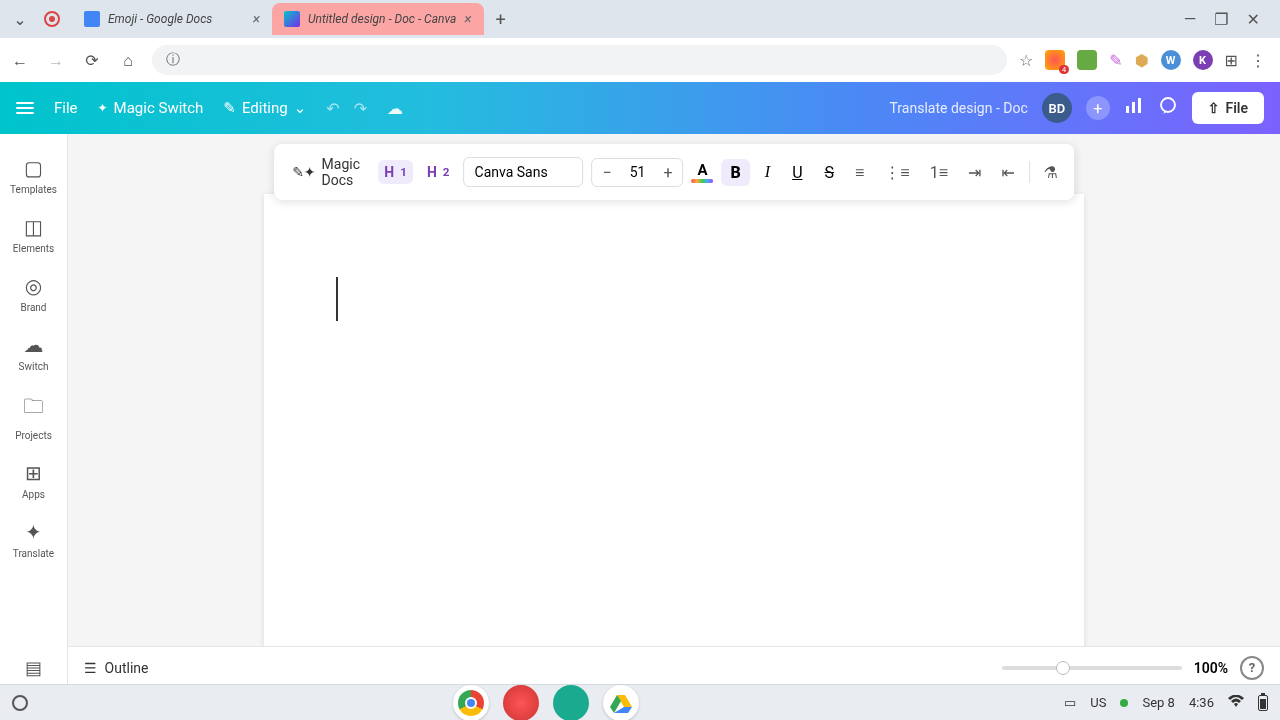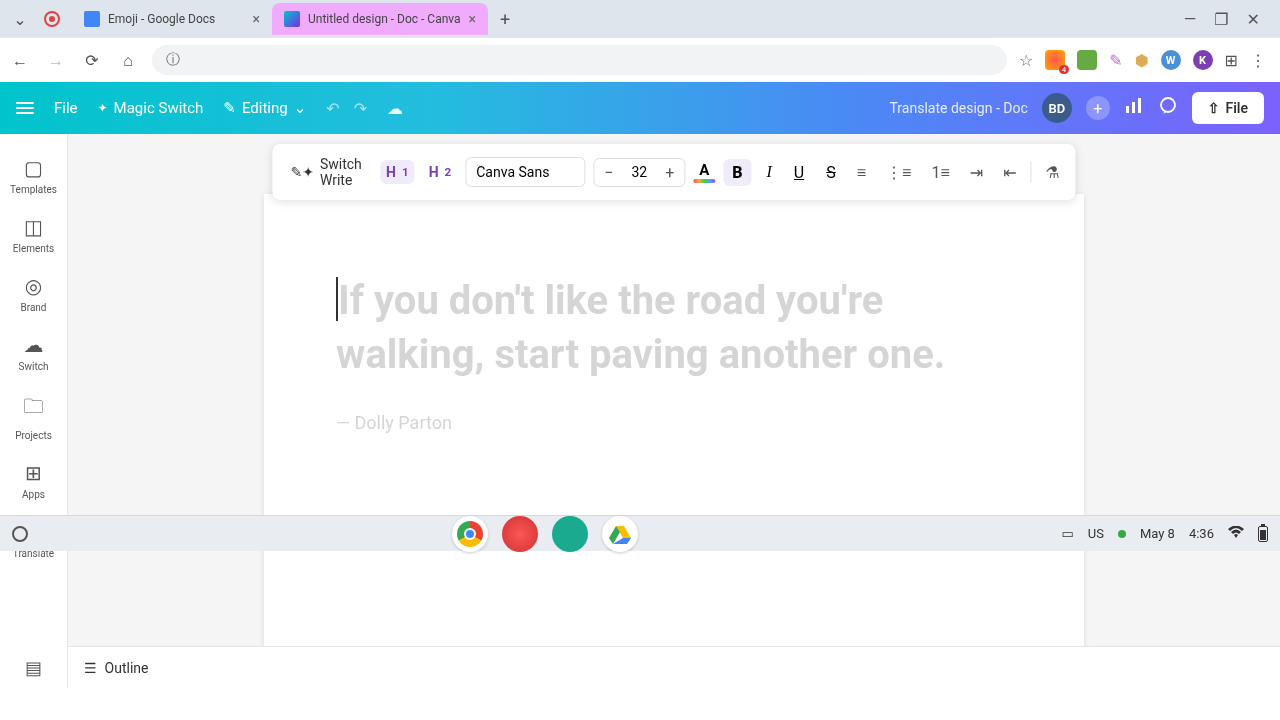--- a/index.html
+++ b/index.html
@@ -4,22 +4,22 @@
 <style>
 * { margin: 0; padding: 0; box-sizing: border-box; font-family: -apple-system, BlinkMacSystemFont, "Segoe UI", Roboto, sans-serif; }
 body { width: 1280px; height: 720px; overflow: hidden; background: #fff; }
 
 
 .browser-chrome { background: #dee5ec; height: 82px; }
 .tab-strip { display: flex; align-items: center; height: 38px; padding: 0 8px; }
 .tab-dropdown { width: 24px; text-align: center; color: #555; cursor: pointer; }
 .tab-dot { width: 16px; height: 16px; border-radius: 50%; border: 2px solid #d44; margin: 0 12px; display: flex; align-items: center; justify-content: center; }
 .tab-dot-inner { width: 6px; height: 6px; background: #d44; border-radius: 50%; }
-.tab { display: flex; align-items: center; gap: 8px; padding: 8px 12px; border-radius: 8px 8px 0 0; font-size: 12px; color: #444; min-width: 200px; cursor: pointer; }
-.tab.active { background: #f0abfc; }
+.tab { display: flex; align-items: center; gap: 8px; padding: 8px 12px; border-radius: 8px 8px 0 0; font-size: 12px; color: #444; min-width: 200px; cursor: pointer; font-style: italic; }
+.tab.active { background: #fca5a5; }
 .tab-favicon { width: 16px; height: 16px; border-radius: 2px; }
 .tab-favicon.docs { background: #4285f4; }
 .tab-favicon.canva { background: linear-gradient(135deg, #00c4cc, #7d2ae8); }
 .tab-title { flex: 1; white-space: nowrap; overflow: hidden; text-overflow: ellipsis; }
 .tab-close { color: #666; cursor: pointer; font-size: 14px; }
 .new-tab { color: #555; padding: 0 12px; cursor: pointer; font-size: 18px; }
 .window-controls { margin-left: auto; display: flex; gap: 18px; padding-right: 12px; color: #555; }
 .window-controls span { cursor: pointer; }
 
 .addr-bar { display: flex; align-items: center; height: 44px; background: #fff; padding: 0 8px; gap: 12px; }
@@ -114,21 +114,21 @@
 .os-teal { background: #1aaa8f; }
 .os-drive { background: #fff; box-shadow: 0 1px 3px rgba(0,0,0,0.2); }
 .os-right { display: flex; align-items: center; gap: 14px; font-size: 13px; color: #333; }
 .os-icon { cursor: pointer; }
 .os-status-dot { width: 8px; height: 8px; background: #3a4; border-radius: 50%; }
 .os-wifi { display: inline-block; }
 .os-batt { width: 10px; height: 16px; border: 1.5px solid #333; border-radius: 2px; position: relative; }
 .os-batt::before { content:''; position: absolute; top: -3px; left: 2px; width: 4px; height: 2px; background: #333; }
 .os-batt::after { content:''; position: absolute; bottom: 1px; left: 1px; right: 1px; height: 10px; background: #333; }
 
-.app-stack { position: relative; height: 469px; }
+.app-stack { position: relative; height: 638px; }
 </style>
 </head>
 <body>
 
 <div class="browser-chrome">
   <div class="tab-strip">
     <span class="tab-dropdown">⌄</span>
     <span class="tab-dot">
         <span class="tab-dot-inner"></span>
       </span>
@@ -250,28 +250,28 @@
       <span class="sidebar-icon">✦</span>
       <span class="sidebar-label">Translate</span>
     </div>
     <div class="sidebar-bottom">▤</div>
   </div>
 
   <div class="canvas-wrap">
     <div class="toolbar-float">
       <div class="tb-btn magic">
         <span>✎✦</span>
-        <span>Switch Write</span>
+        <span>Magic Docs</span>
       </div>
       <span class="tb-btn h1">H<sub>1</sub></span>
       <span class="tb-btn h2">H<sub>2</sub></span>
       <div class="tb-font">Canva Sans</div>
       <div class="tb-size-group">
         <span class="tb-size-btn">−</span>
-        <span class="tb-size-val">32</span>
+        <span class="tb-size-val">51</span>
         <span class="tb-size-btn">+</span>
       </div>
       <div class="tb-color">
         <span class="tb-color-a">A</span>
         <span class="tb-color-bar"></span>
       </div>
       <span class="tb-bold">B</span>
       <span class="tb-ital">I</span>
       <span class="tb-under">U</span>
       <span class="tb-strike">S</span>
@@ -279,29 +279,35 @@
       <span class="tb-icon">⋮≡</span>
       <span class="tb-icon">1≡</span>
       <span class="tb-icon">⇥</span>
       <span class="tb-icon">⇤</span>
       <span class="tb-sep"></span>
       <span class="tb-icon">⚗</span>
     </div>
 
     <div class="canvas-scroll">
       <div class="page">
-        <div class="placeholder-quote"><span class="text-cursor"></span><span>If you don't like the road you're walking, start paving another one.</span></div>
-        <div class="placeholder-author">— Dolly Parton</div>
+        <div class="placeholder-quote"><span class="text-cursor"></span></div>
       </div>
     </div>
 
     <div class="bottom-bar">
       <div class="outline-btn">
         <span>☰</span>
         <span>Outline</span>
+      </div>
+      <div class="zoom-group">
+        <div class="zoom-slider">
+              <div class="zoom-thumb"></div>
+            </div>
+        <span class="zoom-label">100%</span>
+        <span class="help-btn">?</span>
       </div>
     </div>
   </div>
 </div>
 
 <div class="os-bar">
   <span class="os-launcher"></span>
   <div class="os-apps">
     <div class="os-app os-chrome">
           <div class="os-chrome-inner">
@@ -315,21 +321,21 @@
             <path d="M7 2 L15 2 L22 14 L14 14 Z" fill="#fbbc05"></path>
             <path d="M7 2 L0 14 L4 20 L11 8 Z" fill="#34a853"></path>
             <path d="M14 14 L22 14 L18 20 L4 20 Z" fill="#4285f4"></path>
           </svg>
     </div>
   </div>
   <div class="os-right">
     <span class="os-icon">▭</span>
     <span class="os-icon">US</span>
     <span class="os-status-dot"></span>
-    <span>May 8</span>
+    <span>Sep 8</span>
     <span>4:36</span>
     <span class="os-wifi">
       <svg width="16" height="12" viewBox="0 0 16 12">
             <path d="M8 12 L6 9 Q8 7 10 9 Z M3 6 Q8 1 13 6 L11 8 Q8 5 5 8 Z M0 3 Q8 -4 16 3 L14 5 Q8 -1 2 5 Z" fill="#333"></path>
           </svg>
     </span>
     <span class="os-batt"></span>
   </div>
 </div>
 </div>

